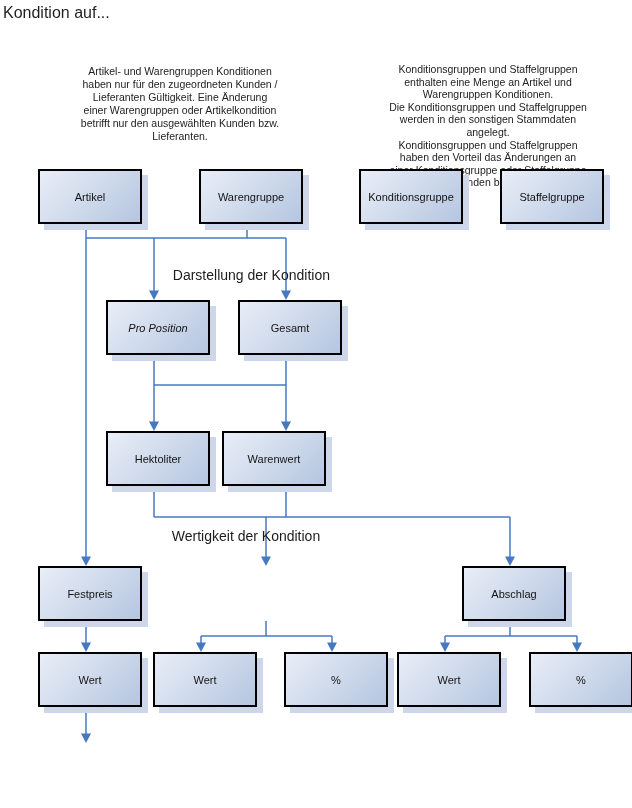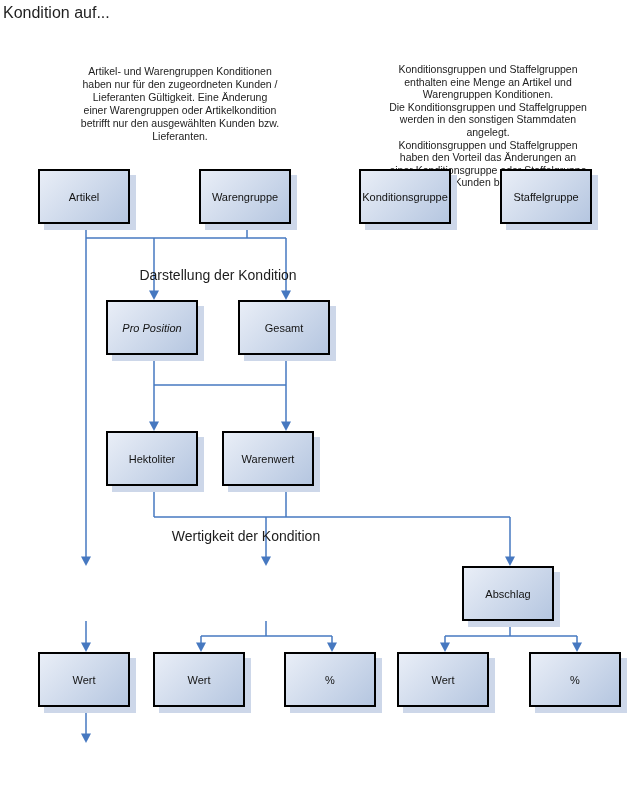--- a/index.html
+++ b/index.html
@@ -16,21 +16,21 @@
   .canvas{position:relative;width:632px;height:808px;background:var(--background,#fff);overflow:hidden;}
   .page-title{position:absolute;left:3px;top:4px;font-size:16px;color:#1f1f1f;letter-spacing:0;}
   .note{position:absolute;font-size:10.5px;line-height:13px;text-align:center;white-space:pre-line;color:#222;margin-top:36px;}
   .note-left{left:56px;top:29px;width:248px;}
   .note-right{left:376px;top:27px;width:224px;line-height:12.6px;}
   .section-label{position:absolute;width:224px;text-align:center;font-size:14px;color:#1c1c1c;}
   .connectors{position:absolute;left:0;top:0;pointer-events:none;}
   .connectors path{stroke:var(--connector,#4678c0);stroke-width:1.5;fill:none;}
   .connectors polygon{fill:var(--connector,#4678c0);stroke:none;}
   .node{
-    position:absolute;width:92px;height:55px;box-sizing:border-box;
+    position:absolute;width:104px;height:55px;box-sizing:border-box;
     border:2px solid var(--node-border,#000);
     background:linear-gradient(135deg,var(--node-fill-light,#e9eef7) 0%,var(--node-fill-dark,#b5c6e0) 100%);
     box-shadow:6px 6px 0 0 var(--node-shadow,#cdd7e9);
     display:flex;align-items:center;justify-content:center;
   }
   .node span{font-size:11px;color:#131313;text-align:center;padding:0 2px;}
 </style>
 </head>
 <body>
 
@@ -93,21 +93,21 @@
       <polygon points="505,556.5 515,556.5 510,566"></polygon>
       <polygon points="81,642.5 91,642.5 86,652"></polygon>
       <polygon points="196,642.5 206,642.5 201,652"></polygon>
       <polygon points="327,642.5 337,642.5 332,652"></polygon>
       <polygon points="440,642.5 450,642.5 445,652"></polygon>
       <polygon points="572,642.5 582,642.5 577,652"></polygon>
       <polygon points="81,733.5 91,733.5 86,743"></polygon>
     </g>
   </svg>
 
-  <div class="section-label" style="left:106px;top:267px;">Darstellung der Kondition</div>
+  <div class="section-label" style="left:106px;top:267px;text-align:right;">Darstellung der Kondition</div>
   <div class="section-label" style="left:134px;top:528px;">Wertigkeit der Kondition</div>
 
   <div class="node" style="left:38px;top:169px;">
     <span>Artikel</span>
   </div>
   <div class="node" style="left:199px;top:169px;">
     <span>Warengruppe</span>
   </div>
   <div class="node" style="left:359px;top:169px;align-items:center;">
     <span>Konditionsgruppe</span>
@@ -123,20 +123,23 @@
     <span>Gesamt</span>
   </div>
 
   <div class="node" style="left:106px;top:431px;">
     <span>Hektoliter</span>
   </div>
   <div class="node" style="left:222px;top:431px;">
     <span>Warenwert</span>
   </div>
 
+  <div class="node" style="left:38px;top:566px;">
+    <span>Festpreis</span>
+  </div>
   <div class="node" style="left:462px;top:566px;">
     <span>Abschlag</span>
   </div>
 
   <div class="node" style="left:38px;top:652px;">
     <span>Wert</span>
   </div>
   <div class="node" style="left:153px;top:652px;">
     <span>Wert</span>
   </div>

